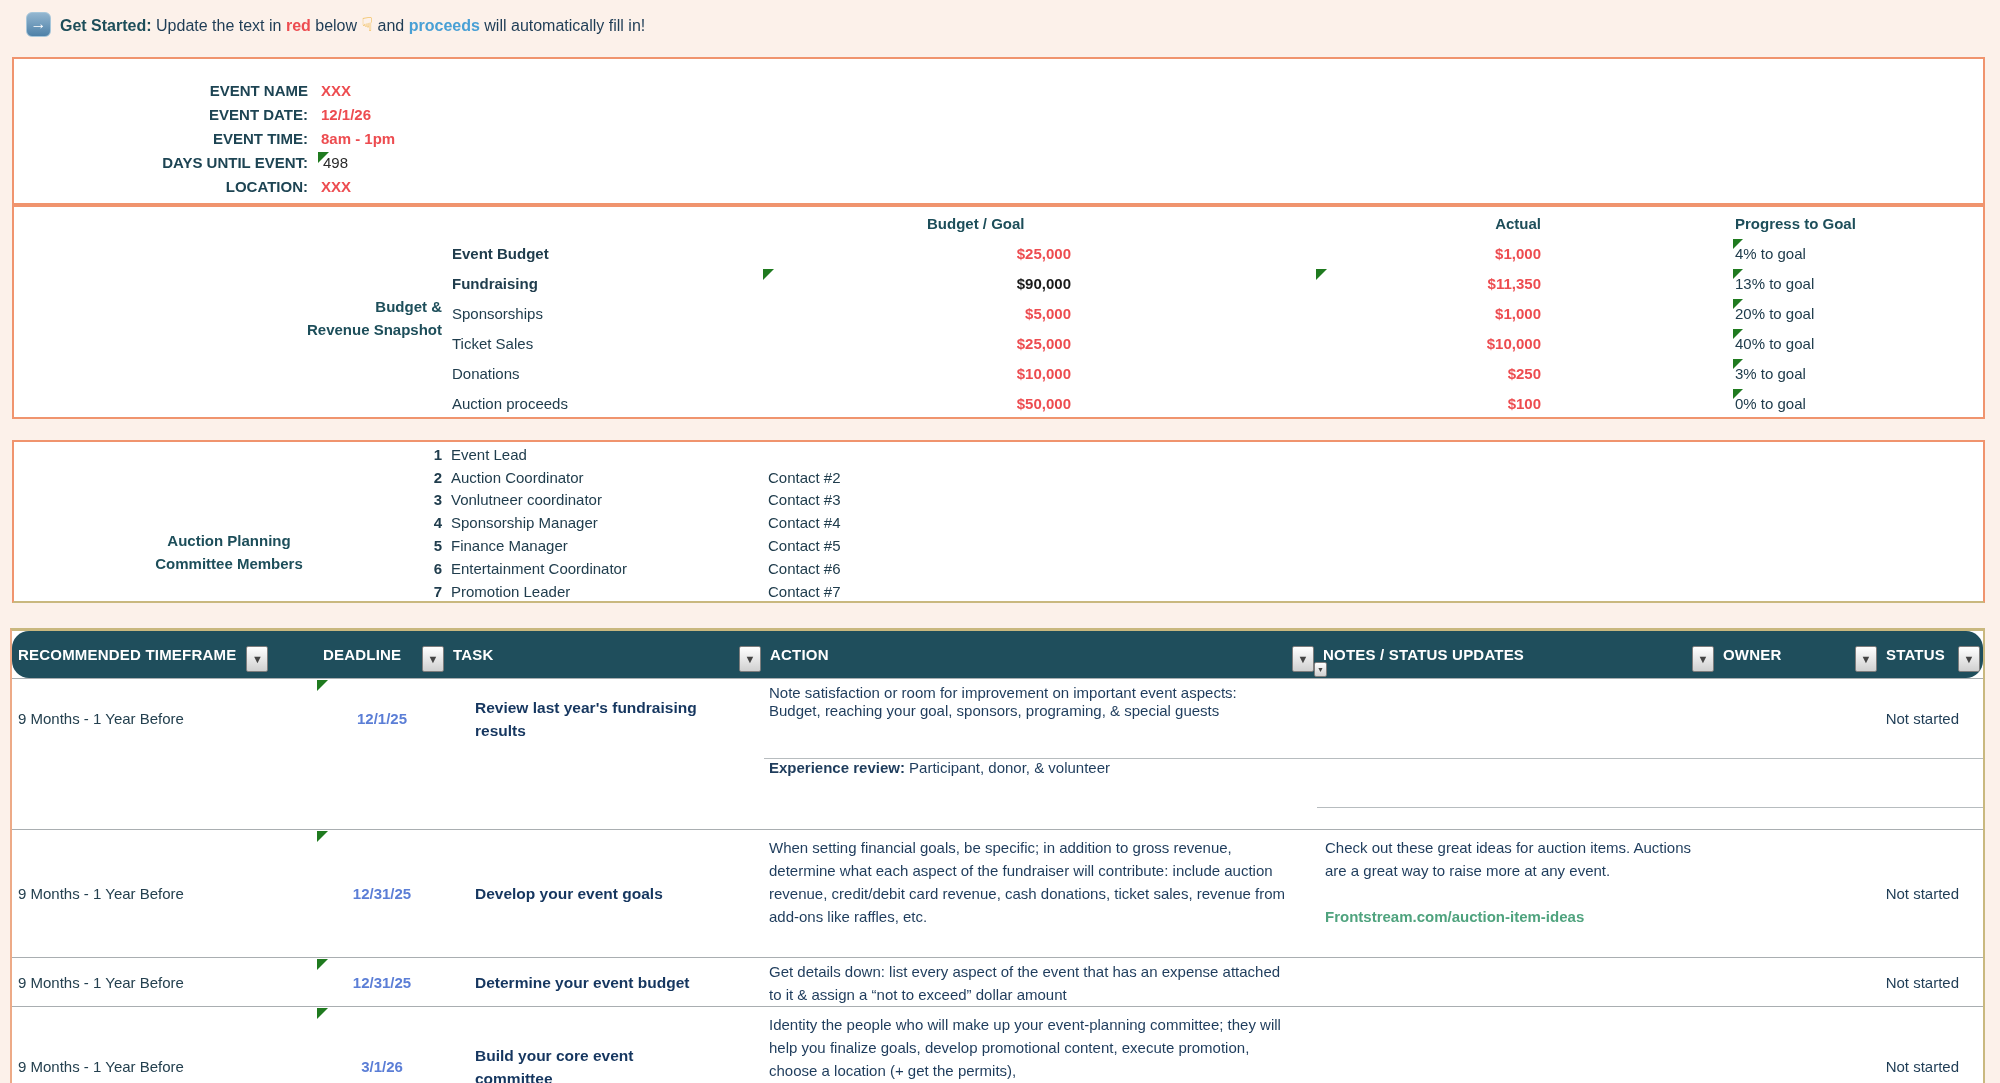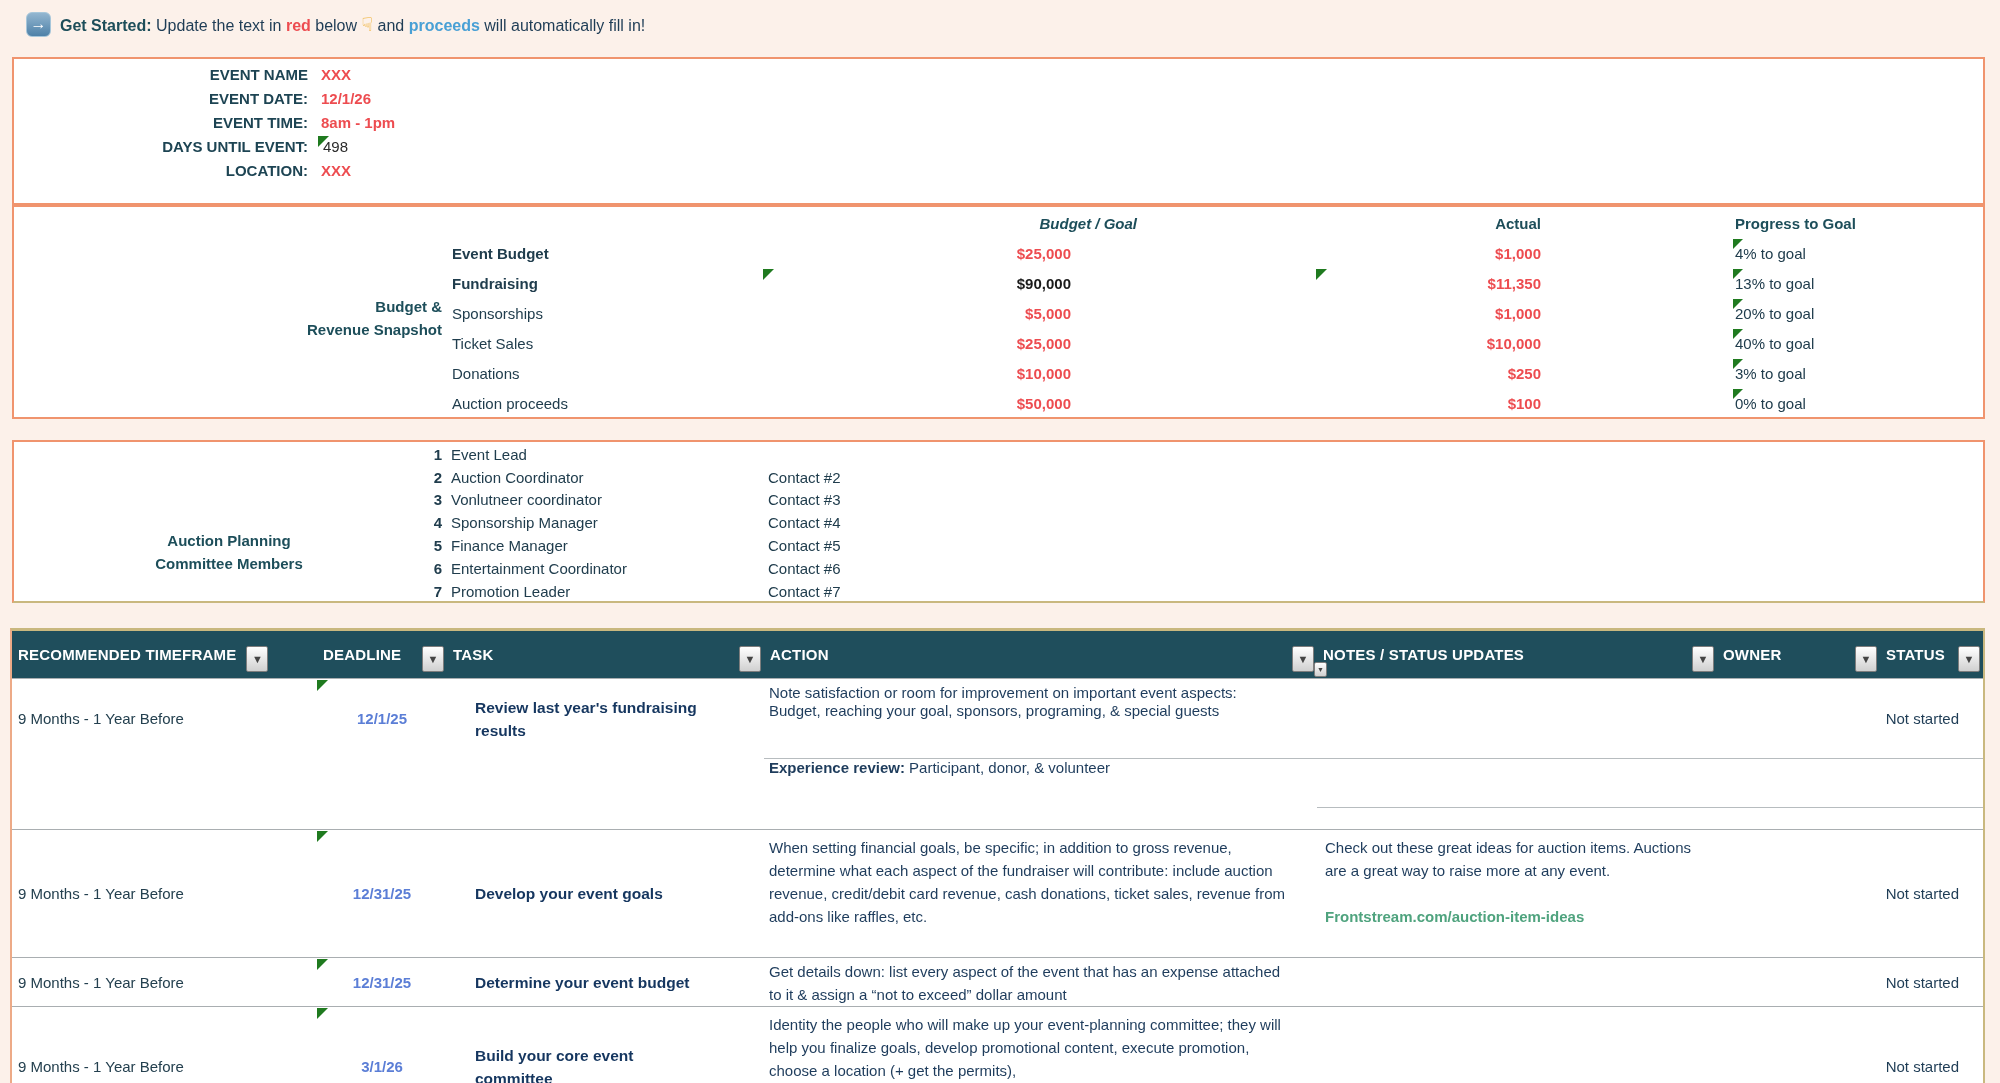--- a/index.html
+++ b/index.html
@@ -13,52 +13,52 @@
   
   #banner{position:absolute;left:26px;top:9px;height:30px;display:flex;align-items:center;gap:9px;font-size:16px;}
   .go-icon{width:25px;height:25px;border-radius:6px;background:linear-gradient(#93b6d0,#4e81a8);border:1px solid #a6c6da;color:#fff;font-weight:bold;display:flex;align-items:center;justify-content:center;font-size:16px;flex:0 0 auto;}
   .b-title{font-weight:bold;color:#1d4e5a;}
   .b-red{color:#ed4c50;font-weight:bold;}
   .b-blue{color:#49a0d5;font-weight:bold;}
   .b-point{color:#eead2b;font-size:19px;font-weight:bold;}
   
   .panel{position:absolute;left:12px;width:1973px;background:#fff;border:2px solid #f0946e;}
   
-  #event-box{top:57px;height:148px;padding-top:4px;}
+  #event-box{top:57px;height:148px;padding-top:20px;}
   .erow{height:24px;line-height:24px;display:flex;font-size:15px;}
   .elab{width:294px;text-align:right;font-weight:bold;color:#1d4453;}
   .eval{margin-left:13px;font-weight:bold;color:#ed4c50;}
   .eval.dark{color:#2b2b2b;font-weight:normal;position:relative;padding-left:2px;}
   .ctri{position:absolute;width:0;height:0;border-top:11px solid #1f7a1f;border-right:11px solid transparent;}
   
   #budget-box{top:205px;height:214px;padding-top:1px;position:absolute;}
   .bhead,.brow{display:grid;grid-template-columns:438px 475px 210px 440px auto;align-items:center;height:30px;font-size:15px;}
   .bh{font-weight:bold;color:#1d4e5a;}
-  .bh.c{text-align:right;font-style:italic;}
+  .bh.c{text-align:left;}
   .bh.r{text-align:right;padding-right:36px;}
   .bh.l{padding-left:158px;text-align:left;}
   .bitem{color:#203d4d;}
   .bitem.bold{font-weight:bold;}
   .bval{text-align:right;font-weight:bold;color:#ed4c50;}
   .c3{padding-right:66px;}
   .c4{padding-right:36px;}
   .bval.blk{color:#1a1a1a;}
   .bprog{padding-left:158px;color:#203d4d;}
   .pwrap{position:relative;display:inline-block;}
   .ptri{position:absolute;left:-2px;top:-6px;width:0;height:0;border-top:10px solid #1f7a1f;border-right:10px solid transparent;}
   #b-sec-label{position:absolute;left:0;top:88px;width:428px;text-align:right;font-weight:bold;color:#1d4e5a;font-size:15px;line-height:23px;}
   
   #committee-box{top:440px;height:163px;padding-top:1px;border-bottom-color:#c9b87f;}
   #c-title{position:absolute;left:0;top:87px;width:430px;text-align:center;font-weight:bold;color:#1d4e5a;font-size:15px;line-height:23px;}
   .crow{display:grid;grid-template-columns:428px 326px auto;height:22.8px;align-items:center;font-size:15px;color:#203d4d;}
   .cnum{text-align:right;font-weight:bold;}
   .crole{padding-left:9px;}
   
   #task-table{position:absolute;left:10px;top:628px;width:1975px;background:#fff;border:2px solid #c9b87f;border-top-width:3px;border-left-color:#edaa87;}
-  .thead{display:grid;grid-template-columns:305px 130px 317px 553px 400px 163px auto;height:47px;background:#1f4e5c;position:relative;align-items:center;}
+  .thead{display:grid;grid-template-columns:305px 130px 317px 553px 400px 163px auto;height:47px;background:#1f4e5c;position:relative;align-items:center;border-radius:17px;}
   .hcell{display:flex;align-items:center;height:100%;padding-left:6px;position:relative;}
   .hlab{color:#fff;font-weight:bold;font-size:15px;letter-spacing:.2px;}
   .fbtn{width:22px;height:26px;background:linear-gradient(#ffffff,#d0d0d0);border:1px solid #7d7d7d;border-radius:2px;display:flex;align-items:center;justify-content:center;color:#444;font-size:11px;transform:translateY(4px);flex:0 0 auto;}
   .ml10{margin-left:10px;}
   .mla{margin-left:auto;margin-right:3px;}
   .fmini{position:absolute;left:-3px;bottom:1px;width:13px;height:15px;background:linear-gradient(#fff,#d0d0d0);border:1px solid #7d7d7d;color:#444;font-size:7px;display:flex;align-items:center;justify-content:center;transform:none;}
   .trow{display:grid;grid-template-columns:305px 130px 317px 553px 400px 163px auto;position:relative;border-top:1px solid #a9aeb1;background:#fff;font-size:15px;}
   .r1{height:151px;}.r2{height:128px;}.r3{height:49px;}.r4{height:120px;}
   .tf{padding-left:6px;display:flex;align-items:center;color:#24404f;text-align:right;}
   .dl{display:flex;align-items:center;justify-content:center;color:#5b7ed6;font-weight:bold;}

